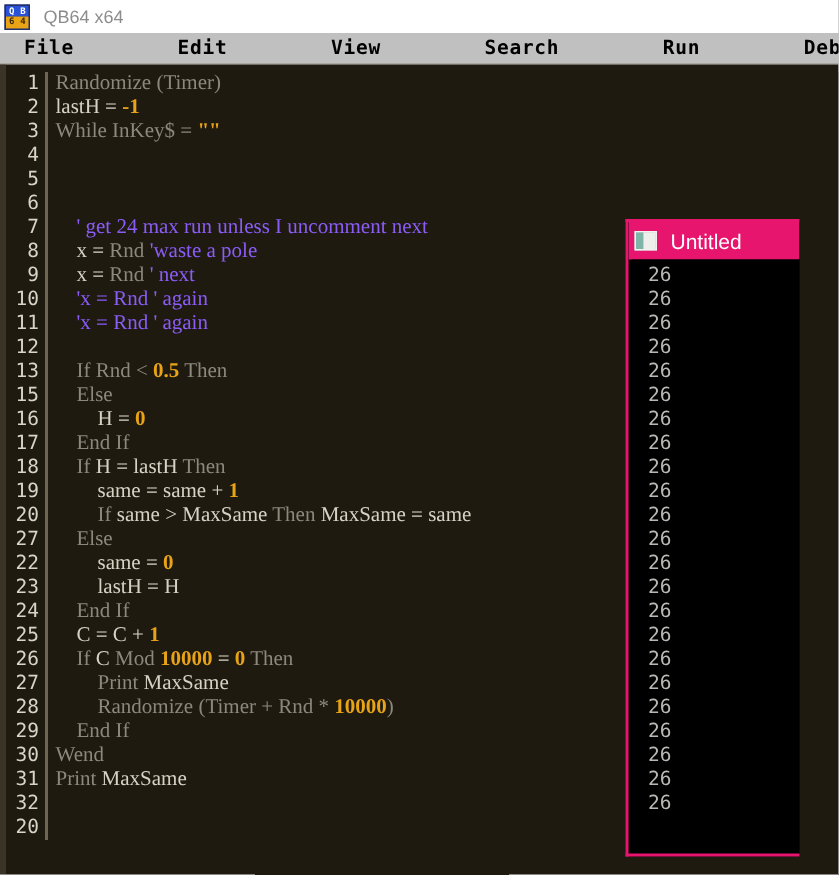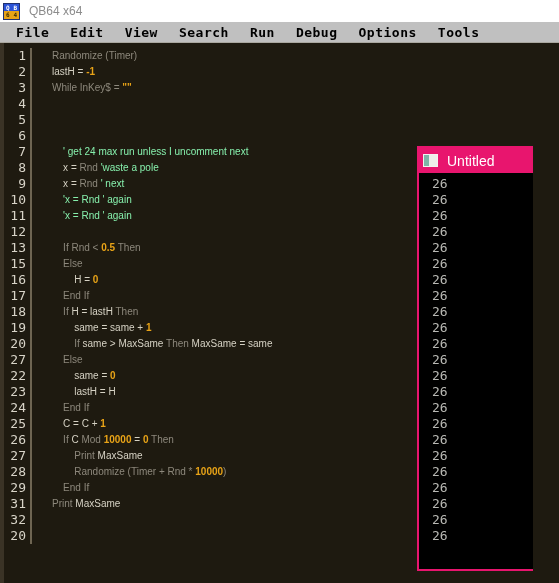--- a/index.html
+++ b/index.html
@@ -59,20 +59,21 @@
 
   
   #menubar {
     height: 21px;
     background: #c0c0c0;
     display: flex;
     align-items: center;
     padding-left: 16px;
     box-sizing: border-box;
     border-bottom: 1px solid #aaa8a0;
+    gap: 48px;
   }
   .menu-item {
     font-family: "DejaVu Sans Mono", monospace;
     font-size: 13px;
     font-weight: bold;
     color: #000000;
     margin-right: 21px;
     letter-spacing: 0.5px;
     white-space: nowrap;
     cursor: default;
@@ -116,31 +117,31 @@
     text-align: right;
     padding-right: 4px;
     box-sizing: border-box;
     font-family: "DejaVu Sans Mono", monospace;
     font-size: 13px;
     color: #d8d4c8;
     border-right: 2px solid #6e6552;
     background: #1e1a10;
   }
   .code-text {
-    font-family: Liberation Sans, sans-serif;
-    font-size: 10px;
-    padding-left: 20px;
+    font-family: Liberation Serif, serif;
+    font-size: 14px;
+    padding-left: 5px;
     white-space: pre;
     color: #cfcabb;
   }
   .kw    { color: #8d887c; }
   .id    { color: #d6d2c4; }
   .num   { color: #e8a317; font-weight: bold; }
   .str   { color: #e8a317; font-weight: bold; }
-  .cmt   { color: #86efac; }
+  .cmt   { color: #8b5cf6; }
 
   
   #output-window {
     position: absolute;
     left: 417px;
     top: 103px;
     width: 116px;
     height: 425px;
     border: 2px solid #e8156e;
     border-right: none;
@@ -242,20 +243,21 @@
       <div class="code-row"><div class="ln">20</div><div class="code-text"><span class="kw">        If </span><span class="id">same &gt; MaxSame</span><span class="kw"> Then </span><span class="id">MaxSame = same</span></div></div>
       <div class="code-row"><div class="ln">27</div><div class="code-text"><span class="kw">    Else</span></div></div>
       <div class="code-row"><div class="ln">22</div><div class="code-text"><span class="id">        same = </span><span class="num">0</span></div></div>
       <div class="code-row"><div class="ln">23</div><div class="code-text"><span class="id">        lastH = H</span></div></div>
       <div class="code-row"><div class="ln">24</div><div class="code-text"><span class="kw">    End If</span></div></div>
       <div class="code-row"><div class="ln">25</div><div class="code-text"><span class="id">    C = C + </span><span class="num">1</span></div></div>
       <div class="code-row"><div class="ln">26</div><div class="code-text"><span class="kw">    If </span><span class="id">C </span><span class="kw">Mod </span><span class="num">10000</span><span class="id"> = </span><span class="num">0</span><span class="kw"> Then</span></div></div>
       <div class="code-row"><div class="ln">27</div><div class="code-text"><span class="kw">        Print </span><span class="id">MaxSame</span></div></div>
       <div class="code-row"><div class="ln">28</div><div class="code-text"><span class="kw">        Randomize (Timer + Rnd * </span><span class="num">10000</span><span class="kw">)</span></div></div>
       <div class="code-row"><div class="ln">29</div><div class="code-text"><span class="kw">    End If</span></div></div>
+      <div class="code-row"><div class="ln">30</div><div class="code-text"><span class="kw">Wend</span></div></div>
       <div class="code-row"><div class="ln">31</div><div class="code-text"><span class="kw">Print </span><span class="id">MaxSame</span></div></div>
       <div class="code-row"><div class="ln">32</div><div class="code-text">&nbsp;</div></div>
       <div class="code-row"><div class="ln">20</div><div class="code-text">&nbsp;</div></div>
     </div>
 
   <div id="output-window">
     <div id="output-titlebar">
       <div id="output-icon">
         <div class="out-icon-l"></div>
           <div class="out-icon-r"></div>

